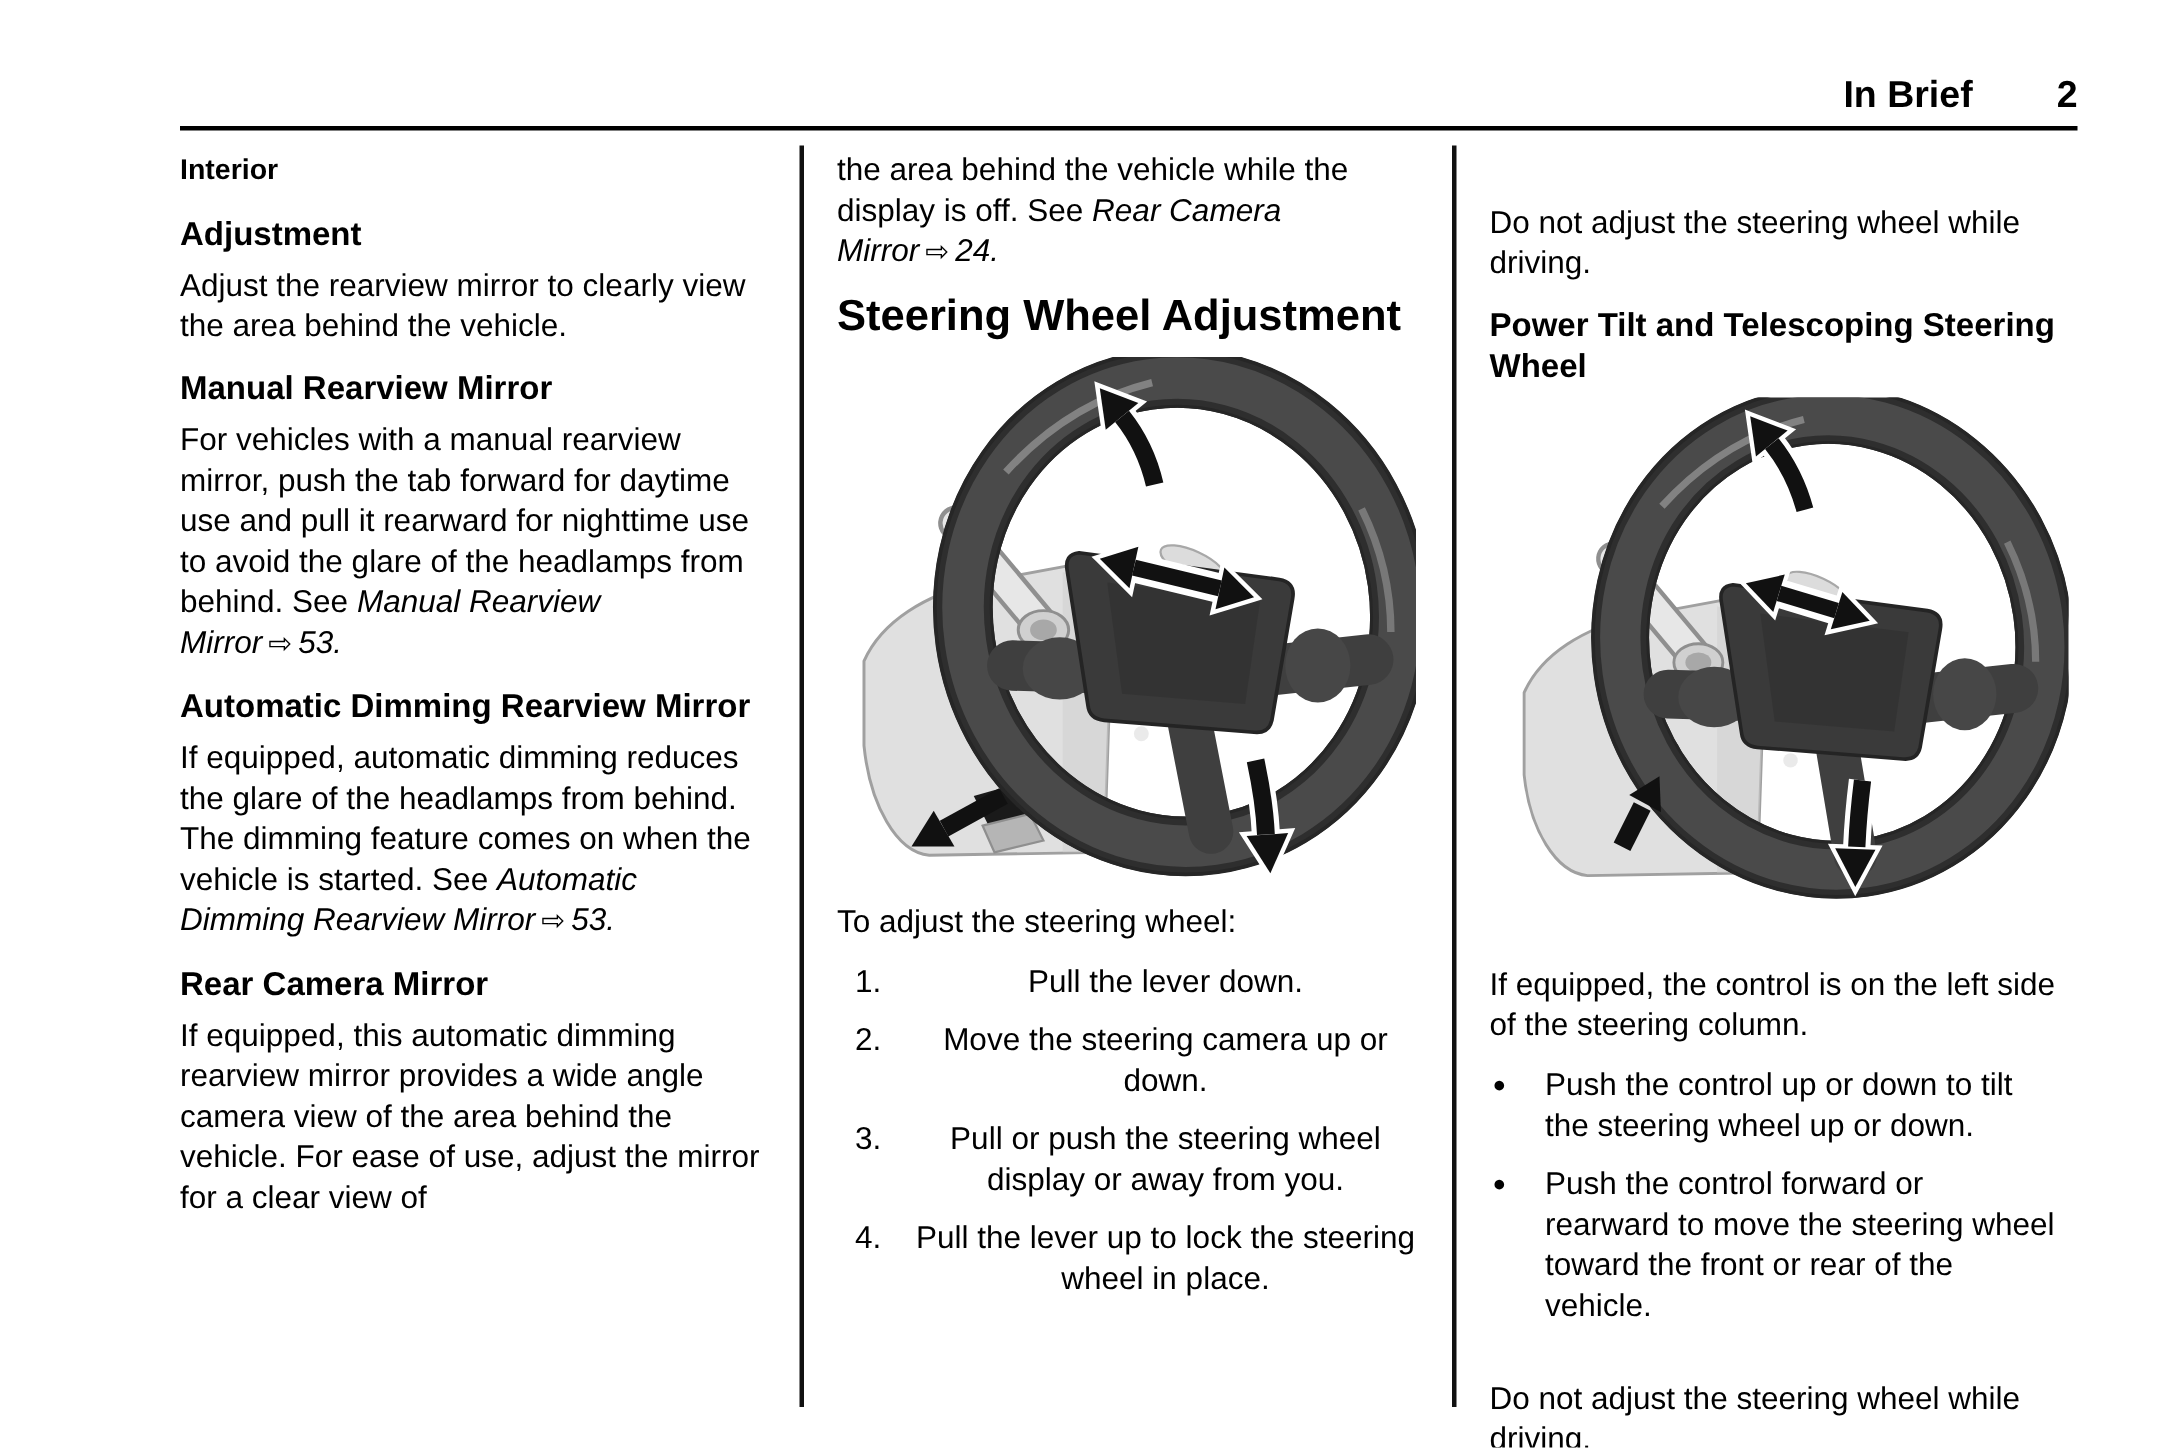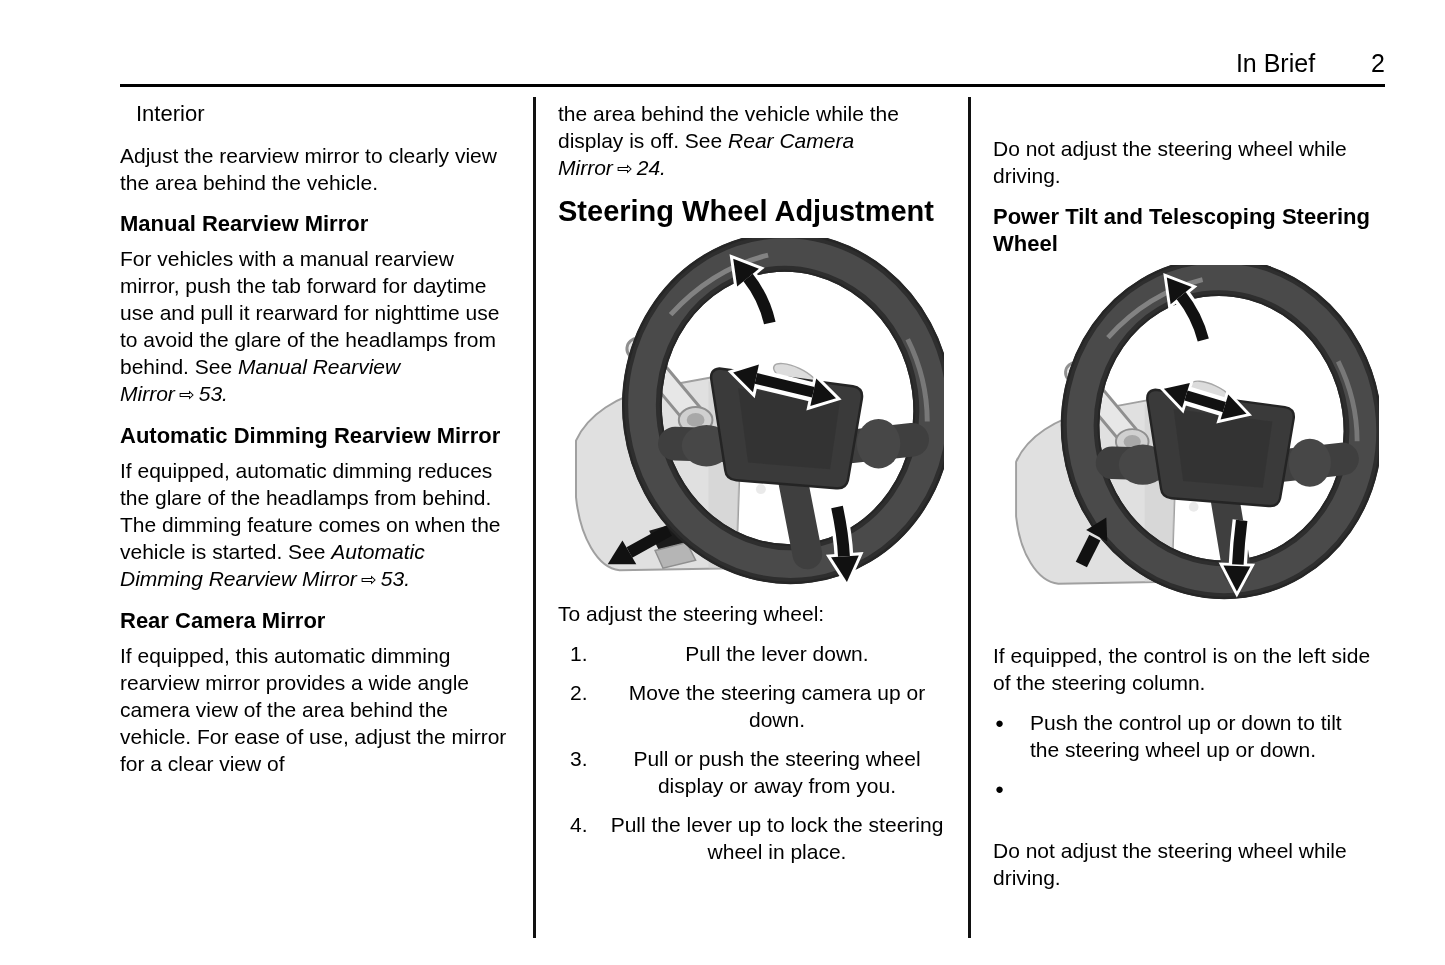--- a/index.html
+++ b/index.html
@@ -5,32 +5,32 @@
   html,body{margin:0;padding:0;background:#ffffff;}
   body{
     width:1445px;height:965px;position:relative;overflow:hidden;
     font-family:"Liberation Sans","DejaVu Sans",sans-serif;color:#000;
   }
   .page{position:absolute;inset:0;background:#fff;}
   
   .header{
     position:absolute;left:120px;top:48px;width:1265px;
     display:flex;justify-content:flex-end;align-items:flex-end;gap:56px;
-    font-weight:normal;font-size:25px;line-height:30px;
+    font-weight:bold;font-size:25px;line-height:30px;
   }
   .hrule{position:absolute;left:120px;top:84px;width:1265px;height:3px;background:#000;}
   .vrule{position:absolute;top:97px;height:841px;width:3px;background:#111;}
   .vrule1{left:533px;}
   .vrule2{left:968px;}
   
   .col{position:absolute;top:100px;font-size:21px;line-height:27px;}
   .col1{left:120px;width:388px;}
   .col2{left:558px;width:386px;}
   .col3{left:993px;width:386px;}
-  h1{font-size:22px;line-height:28px;font-weight:normal;margin:0 0 14px 16px;}
+  h1{font-size:19px;line-height:28px;font-weight:bold;margin:0 0 14px 0;}
   h2{font-size:22px;line-height:27px;font-weight:bold;margin:14px 0 8px 0;}
   .bigh{font-size:29px;line-height:33px;font-weight:bold;margin:10px 0 10px 0;}
   p{margin:0 0 13px 0;}
   p.cont{width:358px;}
   em{font-style:italic;}
   .refarrow{font-style:normal;font-family:"DejaVu Sans",sans-serif;padding:0 4px;font-size:19px;}
   .figure{margin:0 0 4px 0;}
   
   .step{display:flex;margin:0 0 12px 0;}
   .step-num{width:52px;padding-left:12px;box-sizing:border-box;flex:none;}
@@ -50,20 +50,21 @@
     <span>In Brief</span>
     <span>2</span>
   </div>
   <div class="hrule"></div>
   <div class="vrule vrule1"></div>
   <div class="vrule vrule2"></div>
 
   <div class="col col1">
     <h1>Interior</h1>
 
+    <h2>Adjustment</h2>
     <p>Adjust the rearview mirror to clearly view the area behind the vehicle.</p>
 
     <h2>Manual Rearview Mirror</h2>
     <p><span>For vehicles with a manual rearview mirror, push the tab forward for daytime use and pull it rearward for nighttime use to avoid the glare of the headlamps from behind. See</span>
       <em>Manual Rearview Mirror</em><span class="refarrow">⇨</span><em>53.</em></p>
 
     <h2>Automatic Dimming Rearview Mirror</h2>
     <p><span>If equipped, automatic dimming reduces the glare of the headlamps from behind. The dimming feature comes on when the vehicle is started. See</span>
       <em>Automatic Dimming Rearview Mirror</em><span class="refarrow">⇨</span><em>53.</em></p>
 
@@ -253,18 +254,19 @@
     </div>
 
     <p>If equipped, the control is on the left side of the steering column.</p>
 
     <div class="bullet">
       <span class="bullet-dot">●</span>
       <span class="bullet-text">Push the control up or down to tilt the steering wheel up or down.</span>
     </div>
     <div class="bullet">
       <span class="bullet-dot">●</span>
+      <span class="bullet-text">Push the control forward or rearward to move the steering wheel toward the front or rear of the vehicle.</span>
     </div>
 
     <p>Do not adjust the steering wheel while driving.</p>
   </div>
 
 </div>
 
 </body></html>

